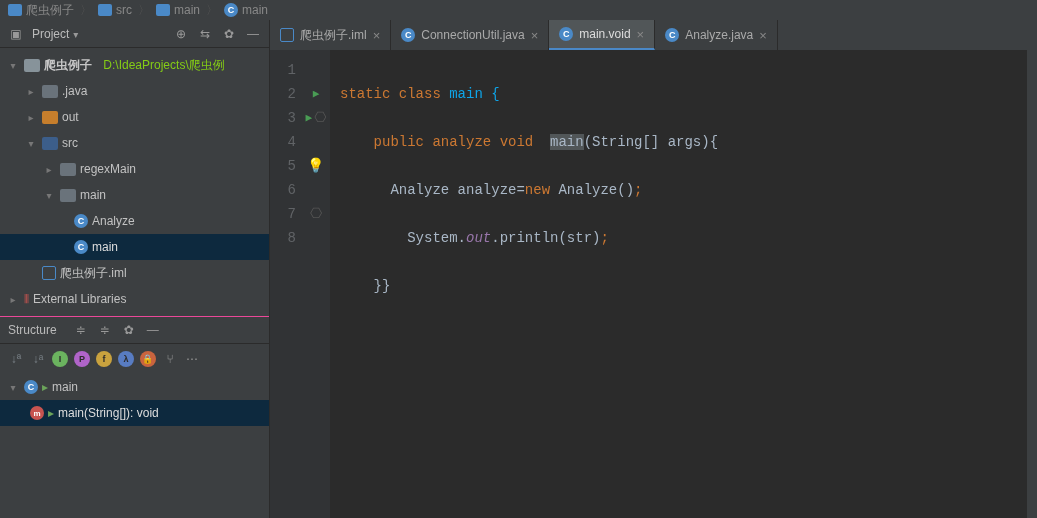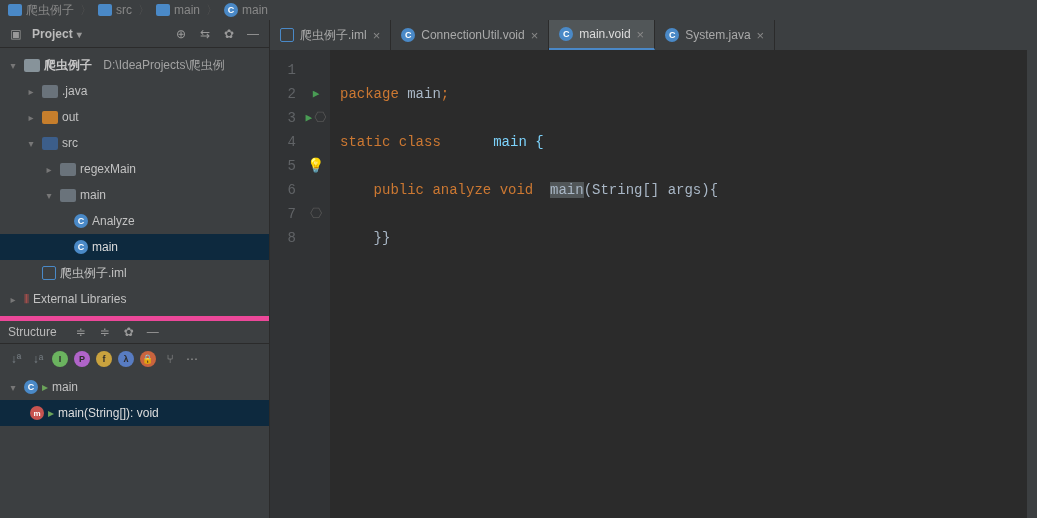--- a/index.html
+++ b/index.html
@@ -8,54 +8,54 @@
   .breadcrumb { height:20px; background:#3c3f41; display:flex; align-items:center; padding:0 8px; gap:6px; color:#888; overflow:hidden;}
   .breadcrumb .sep { color:#555; }
   .breadcrumb .crumb { display:flex; align-items:center; gap:4px; }
   .icon-folder { width:14px; height:12px; display:inline-block; background:#87939a; border-radius:2px; }
   .icon-folder.blue { background:#4a89c7; }
   .icon-c { width:14px; height:14px; border-radius:50%; background:#4a89c7; display:inline-flex; align-items:center; justify-content:center; color:#fff; font-size:9px; font-weight:bold;}
   .main { flex:1; display:flex; overflow:hidden;}
   
   .sidebar { width:270px; background:#3c3f41; display:flex; flex-direction:column; border-right:1px solid #2b2b2b;}
   .panelhead { height:28px; background:#3c3f41; border-bottom:1px solid #2b2b2b; display:flex; align-items:center; padding:0 8px; gap:8px;}
-  .panelhead .title { display:flex; align-items:center; gap:4px; color:#bbb;font-weight:bold;}
+  .panelhead .title { display:flex; align-items:center; gap:4px; color:#bbb;}
   .panelhead .chev::after{content:"▾"; color:#999; font-size:10px;}
   .panelhead .spacer{flex:1;}
   .hicon{width:16px;height:16px;display:flex;align-items:center;justify-content:center;color:#999;cursor:pointer;}
   .tree{flex:0 0 auto; padding:4px 0; overflow:hidden;}
   .trow{height:26px; display:flex; align-items:center; gap:4px; padding-left:6px; color:#c2c2c2; cursor:pointer;}
   .trow.sel{background:#0d293e; color:#ddd;}
   .trow .arrow{width:14px; text-align:center; color:#777; font-size:10px;}
   .icon-folder2{width:16px;height:13px;background:#87939a;border-radius:2px;display:inline-block;}
   .icon-folder2.dark{background:#6a737b;}
   .icon-folder2.orange{background:#c67e2c;}
   .icon-module{width:14px;height:14px;border:1px solid #4a89c7;border-radius:2px;}
-  .muted{color:#a3a3a3;}
-  .structhead{height:28px;border-top:5px solid #ec4899;border-bottom:1px solid #2b2b2b;display:flex;align-items:center;padding:0 8px;gap:8px;}
+  .muted{color:#84cc16;}
+  .structhead{height:28px;border-top:1px solid #ec4899;border-bottom:1px solid #2b2b2b;display:flex;align-items:center;padding:0 8px;gap:8px;}
   .toolbar2{height:30px;display:flex;align-items:center;gap:6px;padding:0 8px;}
   .circ{width:16px;height:16px;border-radius:50%;display:inline-flex;align-items:center;justify-content:center;font-size:9px;color:#2b2b2b;font-weight:bold;}
   .structtree .trow{padding-left:6px;}
   .icon-m{width:14px;height:14px;border-radius:50%;background:#c75450;display:inline-flex;align-items:center;justify-content:center;color:#fff;font-size:8px;font-weight:bold;}
   
   .editor { flex:1; display:flex; flex-direction:column; background:#2b2b2b; overflow:hidden;}
   .tabs { height:30px; background:#3c3f41; display:flex; align-items:stretch; overflow:hidden;}
   .tab{display:flex;align-items:center;gap:6px;padding:0 10px;color:#aaa;border-right:1px solid #2b2b2b;cursor:pointer;}
   .tab.active{background:#515658;color:#ddd;border-bottom:2px solid #4a88c7;}
   .tab .close{color:#888;font-size:13px;}
   .codearea{flex:1;display:flex;font-family:Consolas,"Courier New",monospace;font-size:14px;line-height:24px;overflow:hidden;}
   .gutter{width:32px;background:#313335;color:#606366;text-align:right;padding:8px 6px 0 0;}
   .gicons{width:28px;background:#313335;padding-top:8px;}
   .gicons .ri{height:24px;display:flex;align-items:center;justify-content:center;}
   .code{flex:1;padding:8px 0 0 10px;white-space:pre;color:#a9b7c6;position:relative;}
   .kw{color:#cc7832;}
   .str{color:#6a8759;}
   .hint{color:#787878;font-style:italic;}
   .field{color:#9876aa;font-style:italic;}
-  .cls{color:#7dd3fc;margin-left:44px;}
+  .cls{color:#0ea5e9;}
   .hl{background:#515658;}
   .bulb{color:#ffc66d;font-size:14px;}
   .runtri{color:#499c54;font-size:11px;}
   .ovr{color:#555;}
   .cursor{display:inline-block;width:1px;height:18px;background:#ddd;vertical-align:middle;margin-bottom:2px;}
   .scrollstub{position:absolute;top:0;right:0;width:10px;height:100%;background:#3c3f41;}
 </style>
 </head>
 <body>
 <div class="root">
@@ -180,31 +180,31 @@
 
   <div class="editor">
     <div class="tabs">
       <div class="tab">
             <span class="icon-module"></span>
             <span>爬虫例子.iml</span>
             <span class="close">×</span>
           </div>
       <div class="tab">
             <span class="icon-c">C</span>
-            <span>ConnectionUtil.void</span>
+            <span>ConnectionUtil.java</span>
             <span class="close">×</span>
           </div>
       <div class="tab active">
             <span class="icon-c">C</span>
             <span>main.void</span>
             <span class="close">×</span>
           </div>
       <div class="tab">
             <span class="icon-c">C</span>
-            <span>System.java</span>
+            <span>Analyze.java</span>
             <span class="close">×</span>
           </div>
     </div>
     <div class="codearea">
       <div class="gutter">
         <div>1</div>
             <div>2</div>
             <div>3</div>
             <div>4</div>
             <div>5</div>
@@ -225,22 +225,23 @@
         <div class="ri">
               <span class="bulb">💡</span>
             </div>
         <div class="ri"></div>
         <div class="ri">
               <span class="ovr">⎔</span>
             </div>
         <div class="ri"></div>
       </div>
       <div class="code">
-<div><span class="kw">package </span><span>main</span><span class="kw">;</span></div>
 <div><span class="kw">static class </span><span class="cls">main {</span></div>
 <div>    <span class="kw">public analyze void  </span><span class="hl">main</span><span>(String[] args){</span></div>
+<div>    <span>  Analyze analyze=</span><span class="kw">new </span><span>Analyze()</span><span class="kw">;</span></div>
+<div>    <span>    System.</span><span class="field">out</span><span>.println(str)</span><span class="kw">;</span></div>
 <div>    <span>}}</span></div>
         <div class="scrollstub"></div>
       </div>
     </div>
   </div>
 </div>
 </div>
 
 </body></html>

